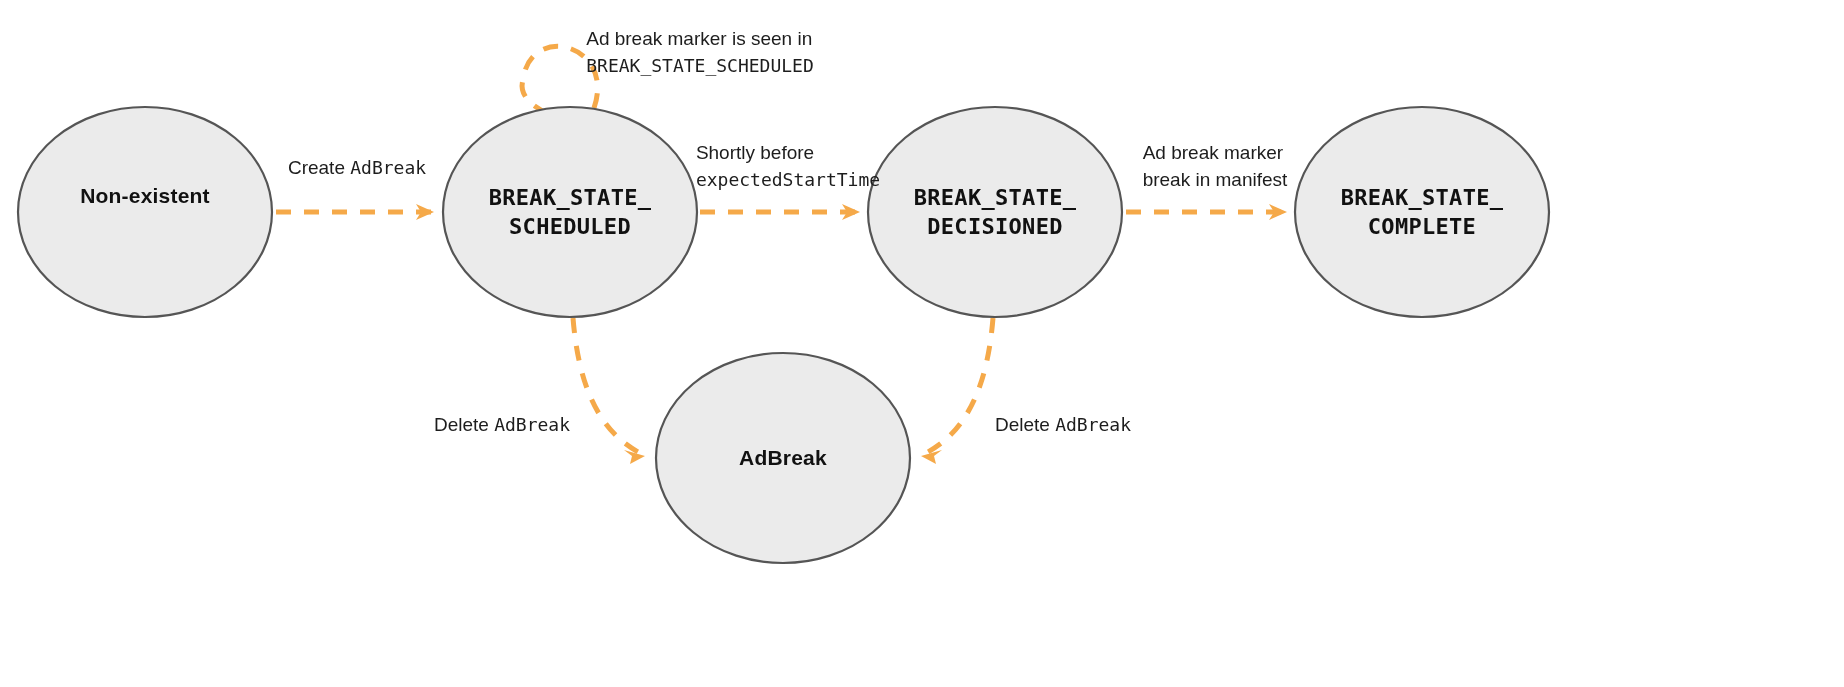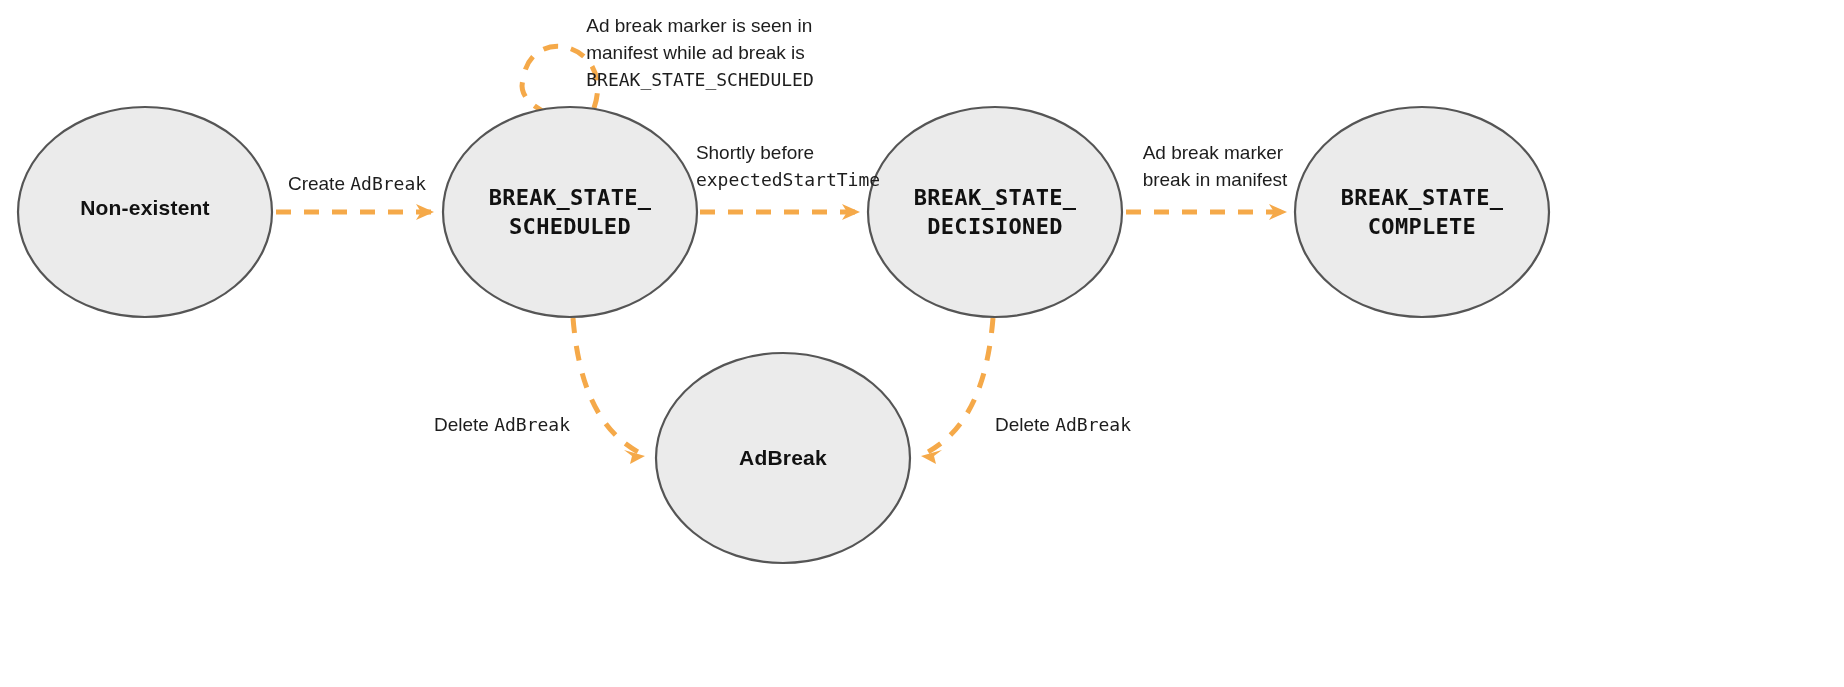--- a/index.html
+++ b/index.html
@@ -119,32 +119,31 @@
       <polygon class="edge-arrow" points="921,456 942,450 934,456 936,464"></polygon>
     </g>
 
     <ellipse class="node-ellipse" cx="145" cy="212" rx="127" ry="105"></ellipse>
     <ellipse class="node-ellipse" cx="570" cy="212" rx="127" ry="105"></ellipse>
     <ellipse class="node-ellipse" cx="995" cy="212" rx="127" ry="105"></ellipse>
     <ellipse class="node-ellipse" cx="1422" cy="212" rx="127" ry="105"></ellipse>
     <ellipse class="node-ellipse" cx="783" cy="458" rx="127" ry="105"></ellipse>
   </svg>
 
-  <div class="node-label sans" style="left:145px; top:208px;">Non-existent</div>
+  <div class="node-label sans" style="left:145px; top:196px;">Non-existent</div>
   <div class="node-label mono" style="left:570px; top:212px;">BREAK_STATE_<br>SCHEDULED</div>
   <div class="node-label mono" style="left:995px; top:212px;">BREAK_STATE_<br>DECISIONED</div>
   <div class="node-label mono" style="left:1422px; top:212px;">BREAK_STATE_<br>COMPLETE</div>
   <div class="node-label sans" style="left:783px; top:458px;">AdBreak</div>
 
-  <div class="edge-label" style="left:357px; top:168px;margin-top:16px;">
+  <div class="edge-label" style="left:357px; top:168px;">
       <span class="ln"><span>Create </span><span class="code">AdBreak</span></span>
     </div>
   <div class="edge-label left-align" style="left:700px; top:53px;">
       <span class="ln"><span>Ad break marker is seen in</span></span>
-      <span class="ln"><span>manifest while ad break is</span></span>
       <span class="ln"><span class="code">BREAK_STATE_SCHEDULED</span></span>
     </div>
   <div class="edge-label left-align" style="left:788px; top:167px;">
       <span class="ln"><span>Shortly before</span></span>
       <span class="ln"><span class="code">expectedStartTime</span></span>
     </div>
   <div class="edge-label left-align" style="left:1207px; top:167px;margin-left:8px;">
       <span class="ln"><span>Ad break marker</span></span>
       <span class="ln"><span>break in manifest</span></span>
     </div>

